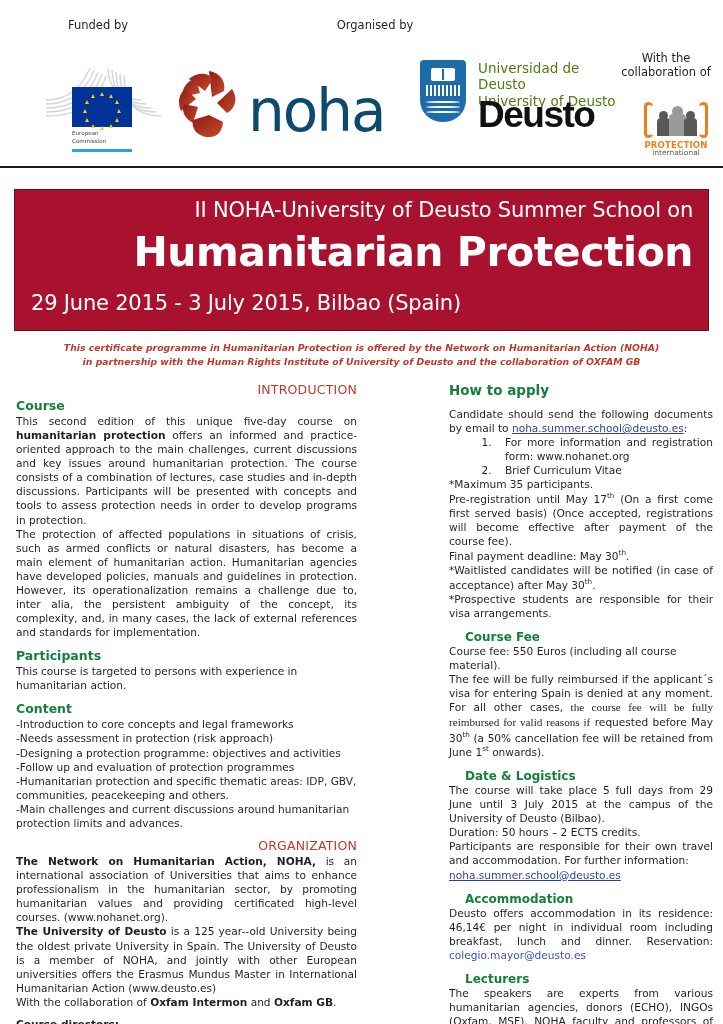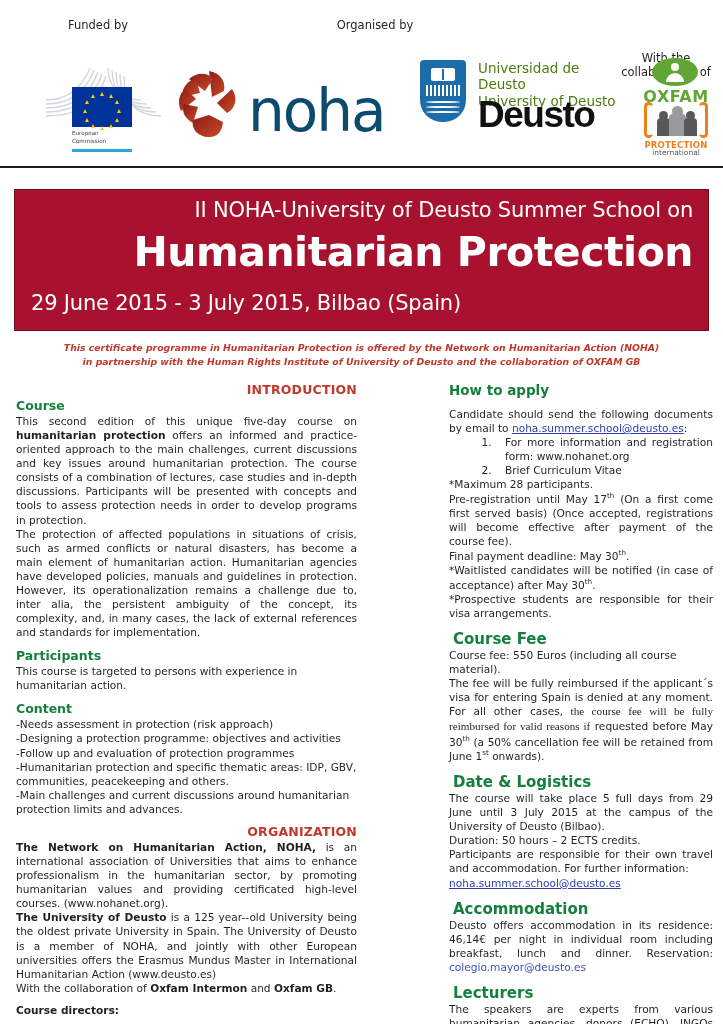--- a/index.html
+++ b/index.html
@@ -206,37 +206,37 @@
   }
   .col-left {
     position: absolute; left: 16px; top: 0; width: 341px;
   }
   .col-right {
     position: absolute; left: 449px; top: 0; width: 264px;
   }
 
   .sec-head-right {
     color: #c0392b;
-    font-weight: bold;
+    font-weight: normal;
     font-size: 12.5px;
     text-align: right;
     font-family: "DejaVu Sans", sans-serif;
     letter-spacing: 0.2px;
     margin: 0 0 1px 0;
   }
   .sec-head {
     color: #15803d;
     font-weight: bold;
     font-size: 12.5px;
     font-family: "DejaVu Sans", sans-serif;
     margin: 9px 0 1px 0;
   }
   .sec-head.small {
-    font-size: 15px;
-    margin: 10px 0 0 4px;
+    font-size: 12px;
+    margin: 10px 0 0 16px;
   }
   .sec-head.first { margin-top: 0; }
 
   p.body {
     margin: 0;
     font-size: 10.6px;
     line-height: 1.33;
     text-align: justify;
     font-family: "DejaVu Sans", sans-serif;
   }
@@ -341,24 +341,20 @@
       <div class="shield-wave" style="top:46px;"></div>
       <div class="shield-wave" style="top:51px;"></div>
     </div>
     <div class="deusto-sub">
       <div>Universidad de Deusto</div>
       <div>University of Deusto</div>
     </div>
     <div class="deusto-word">Deusto</div>
   </div>
 
-  <div class="oxfam-logo">
-    <div class="oxfam-mark"></div>
-    <div class="oxfam-word">OXFAM</div>
-  </div>
 
   <div class="pi-logo">
     <div class="pi-box">
       <div class="pi-brace l"></div>
       <div class="pi-brace r"></div>
       <div class="pi-head" style="left:15px; top:11px; width:9px; height:9px;"></div>
       <div class="pi-fig" style="left:13px; bottom:4px; width:13px; height:18px;"></div>
       <div class="pi-head" style="left:28px; top:6px; width:11px; height:11px; background:#9a9a9d;"></div>
       <div class="pi-fig" style="left:25px; bottom:4px; width:17px; height:22px; background:#9a9a9d;"></div>
       <div class="pi-head" style="left:42px; top:11px; width:9px; height:9px;"></div>
@@ -386,20 +382,21 @@
     <div class="sec-head-right">INTRODUCTION</div>
 
     <div class="sec-head first">Course</div>
     <p class="body"><span>This second edition of this unique five-day course on </span><span class="b">humanitarian protection</span><span> offers an informed and practice-oriented approach to the main challenges, current discussions and key issues around humanitarian protection. The course consists of a combination of lectures, case studies and in-depth discussions. Participants will be presented with concepts and tools to assess protection needs in order to develop programs in protection.</span></p>
     <p class="body">The protection of affected populations in situations of crisis, such as armed conflicts or natural disasters, has become a main element of humanitarian action. Humanitarian agencies have developed policies, manuals and guidelines in protection. However, its operationalization remains a challenge due to, inter alia, the persistent ambiguity of the concept, its complexity, and, in many cases, the lack of external references and standards for implementation.</p>
 
     <div class="sec-head">Participants</div>
     <p class="body nj">This course is targeted to persons with experience in humanitarian action.</p>
 
     <div class="sec-head">Content</div>
+    <p class="body nj">-Introduction to core concepts and legal frameworks</p>
     <p class="body nj">-Needs assessment in protection (risk approach)</p>
     <p class="body nj">-Designing a protection programme: objectives and activities</p>
     <p class="body nj">-Follow up and evaluation of protection programmes</p>
     <p class="body nj">-Humanitarian protection and specific thematic areas: IDP, GBV, communities, peacekeeping and others.</p>
     <p class="body nj">-Main challenges and current discussions around humanitarian protection limits and advances.</p>
 
     <div class="spacer-s"></div>
     <div class="sec-head-right">ORGANIZATION</div>
 
     <p class="body"><span class="b">The Network on Humanitarian Action, NOHA,</span><span> is an international association of Universities that aims to enhance professionalism in the humanitarian sector, by promoting humanitarian values and providing certificated high-level courses. (www.nohanet.org).</span></p>
@@ -416,21 +413,21 @@
     <div class="sec-head first" style="font-size:13.5px;">How to apply</div>
     <div class="spacer-s"></div>
 
     <p class="body"><span>Candidate should send the following documents by email to </span><a class="link" href="#">noha.summer.school@deusto.es</a><span>:</span></p>
 
     <ol class="applist">
       <li>For more information and registration form: www.nohanet.org</li>
       <li>Brief Curriculum Vitae</li>
     </ol>
 
-    <p class="body nj">*Maximum 28 participants.</p>
+    <p class="body nj">*Maximum 35 participants.</p>
     <p class="body"><span>Pre-registration until May 17</span><span class="sup">th</span><span> (On a first come first served basis) (Once accepted, registrations will become effective after payment of the course fee).</span></p>
     <p class="body nj"><span>Final payment deadline: May 30</span><span class="sup">th</span><span>.</span></p>
     <p class="body"><span> *Waitlisted candidates will be notified (in case of acceptance) after May 30</span><span class="sup">th</span><span>.</span></p>
     <p class="body">*Prospective students are responsible for their visa arrangements.</p>
 
     <div class="sec-head small">Course Fee</div>
     <p class="body nj">Course fee: 550 Euros (including all course material).</p>
     <p class="body"><span>The fee will be fully reimbursed if the applicant´s visa for entering Spain is denied at any moment. For all other cases,</span><span class="serif-run"> the course fee will be fully  reimbursed for valid reasons if</span><span> requested before May 30</span><span class="sup">th</span><span> (a 50% cancellation fee will be retained from June 1</span><span class="sup">st</span><span> onwards).</span></p>
 
     <div class="sec-head small">Date &amp; Logistics</div>

